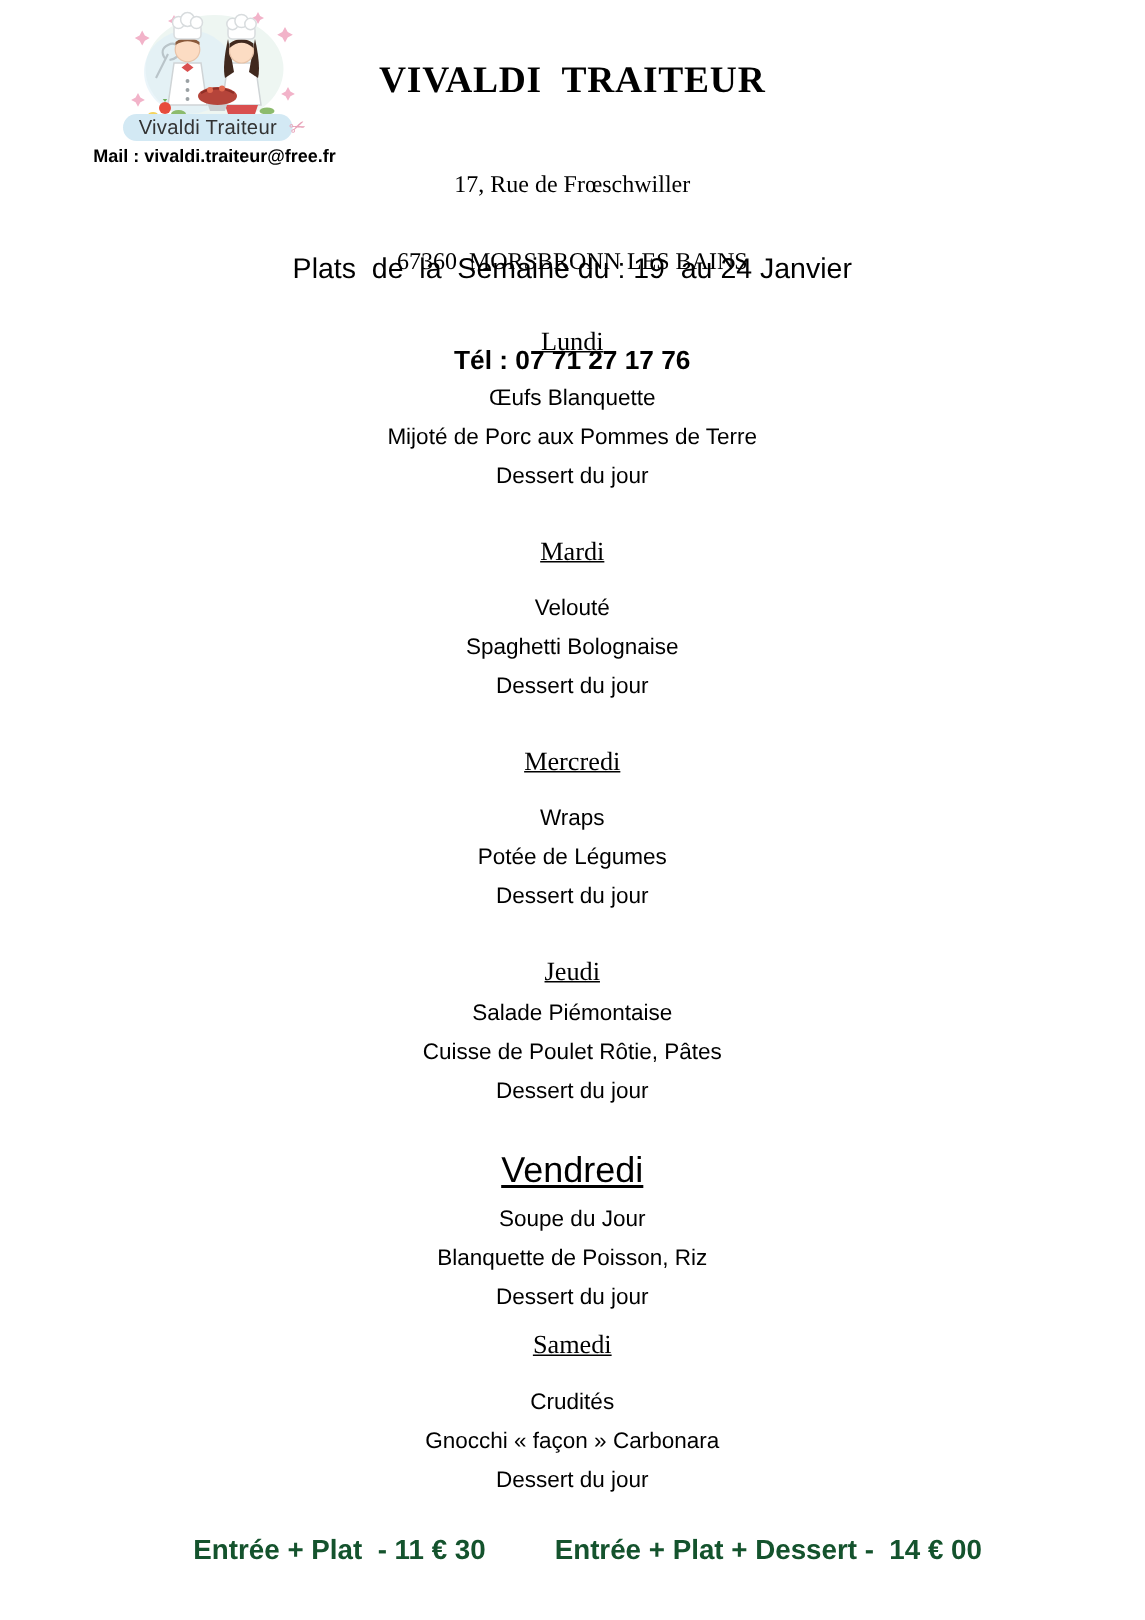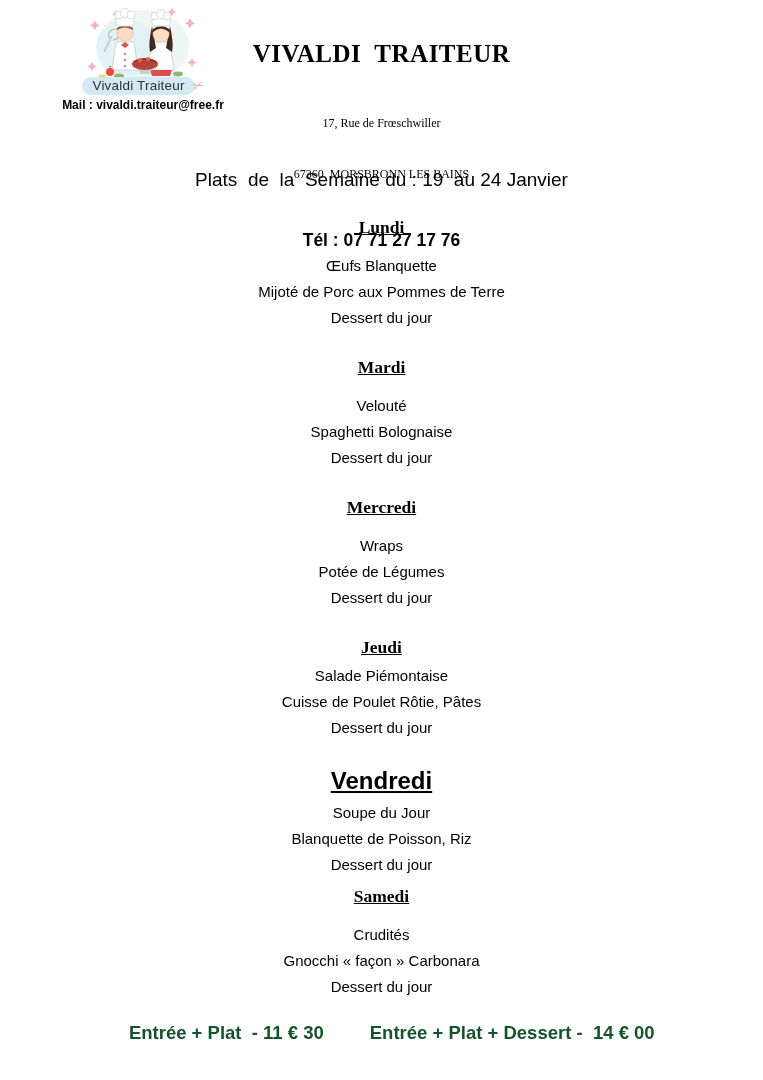--- a/index.html
+++ b/index.html
@@ -34,38 +34,38 @@
 
   .header-center { text-align:center; padding-top:40px; }
   .company-name {
     font-family:"Liberation Serif", serif;
     font-weight:bold;
     font-size:25px;
     letter-spacing:0.5px;
     white-space:pre;
     margin:0;
   }
-  .address { font-family:"Liberation Serif", serif; font-size:12px; line-height:17px; margin-top:13px; white-space:pre; }
+  .address { font-family:"Liberation Serif", serif; font-size:16px; line-height:17px; margin-top:13px; white-space:pre; }
   .address-line { white-space:pre; }
   .phone-line { font-weight:bold; font-size:17.5px; margin-top:13px; white-space:pre; }
 
   
   .menu-title {
     text-align:center;
     font-size:19px;
     margin-top:13px;
     white-space:pre;
     flex:none;
   }
   #days-container { flex:none; }
   .day-section { text-align:center; margin-top:26px; }
   .day-header {
     font-family:"Liberation Serif", serif;
     font-size:17.5px;
-    font-weight:bold;
+    font-weight:normal;
     text-decoration:underline;
     margin:0 0 15px 0;
   }
   .day-header.sans { font-family:"Liberation Sans", sans-serif; font-size:24px; }
   .dish { font-size:15px; line-height:26px; white-space:pre; }
   
   #days-container .day-section:nth-of-type(4) .day-header,
   #days-container .day-section:nth-of-type(5) .day-header { margin-bottom:5px; }
   #days-container .day-section:nth-of-type(6) { margin-top:8px; }
 

